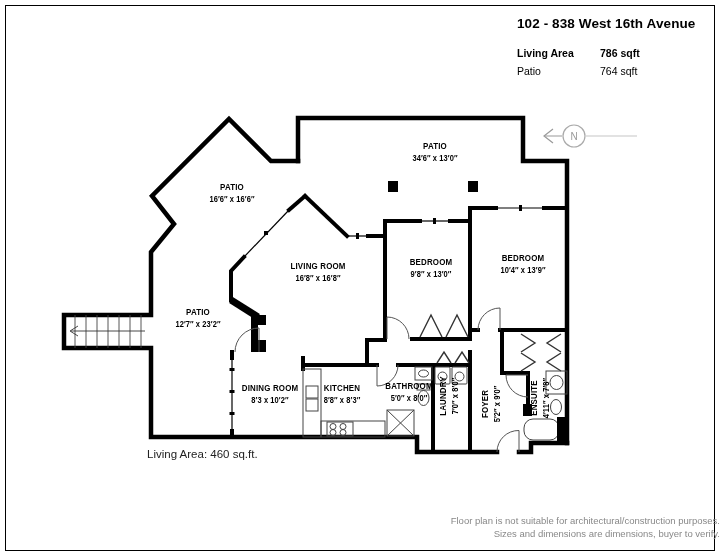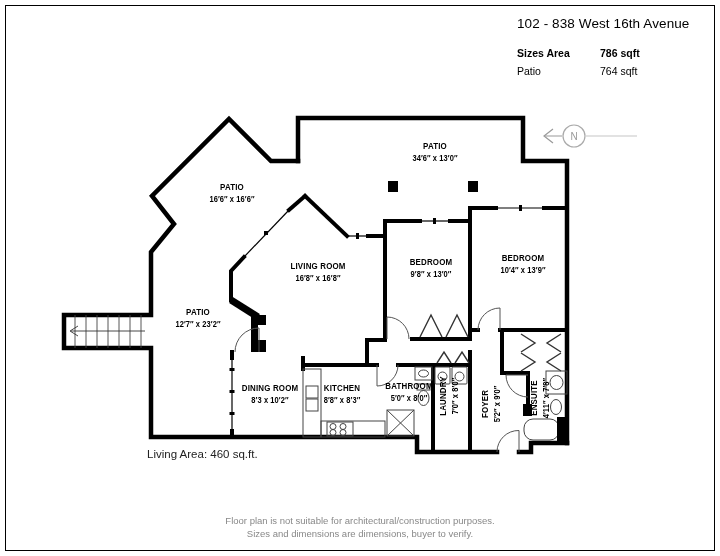--- a/index.html
+++ b/index.html
@@ -2,21 +2,21 @@
 <html><head>
 <meta charset="utf-8">
 <style>
   html,body{margin:0;padding:0;background:#fff;}
   .page{position:relative;width:720px;height:556px;background:#fff;overflow:hidden;
         font-family:"Liberation Sans",sans-serif;color:#000;}
   .frame{position:absolute;left:5px;top:5px;right:5px;bottom:5px;border:1px solid #000;pointer-events:none;}
   svg.plan{position:absolute;left:0;top:0;width:720px;height:556px;}
 
   .header{position:absolute;left:517px;top:16px;width:190px;}
-  .title{font-size:13.5px;font-weight:normal;letter-spacing:0.1px;}
+  .title{font-size:13.5px;font-weight:bold;letter-spacing:0.1px;}
   .city{font-size:11px;margin-top:2px;}
   .stats{margin-top:16px;font-size:10.5px;}
   .stat-row{display:flex;margin-bottom:6px;}
   .stat-row .sl{width:83px;}
   .stat-row.bold{font-weight:bold;}
 
   .rlabel{position:absolute;text-align:center;line-height:1.3;white-space:nowrap;
           transform:translate(-50%,-50%) scaleX(0.88);}
   .rlabel.vlabel{transform:translate(-50%,-50%) rotate(-90deg) scaleX(0.88);}
   .rn{font-size:9px;font-weight:bold;letter-spacing:0.2px;}
@@ -33,21 +33,21 @@
   #lbl-bathroom{left:409px;top:392px;}
   #lbl-laundry{left:449px;top:396px;}
   #lbl-foyer{left:491px;top:404px;}
   #lbl-ensuite{left:540px;top:398px;}
 
   .nlabel{position:absolute;left:574px;top:136px;transform:translate(-50%,-50%);
           font-size:10px;color:#999;}
 
   .area-note{position:absolute;left:147px;top:448px;font-size:11.5px;color:#222;}
 
-  .footer{position:absolute;left:0;top:514px;width:720px;text-align:center;
+  .footer{position:absolute;left:0;top:514px;width:720px;text-align:right;
           font-size:9.5px;line-height:1.4;color:#888;}
 </style>
 </head>
 <body>
 
 <div class="page">
   <div class="frame"></div>
 
   <svg class="plan" viewBox="0 0 720 556" xmlns="http://www.w3.org/2000/svg">
 
@@ -169,21 +169,21 @@
       <path d="M586,136 H637" stroke="#c6c6c6"></path>
       <circle cx="574" cy="136" r="11"></circle>
       <path d="M553,129 L544,136 L553,143" stroke="#999"></path>
     </g>
   </svg>
 
   <div class="header">
     <div class="title">102 - 838 West 16th Avenue</div>
     <div class="stats">
       <div class="stat-row bold">
-        <span class="sl">Sizes Area</span>
+        <span class="sl">Living Area</span>
         <span class="sv">786 sqft</span>
       </div>
       <div class="stat-row">
         <span class="sl">Patio</span>
         <span class="sv">764 sqft</span>
       </div>
     </div>
   </div>
 
   <div class="nlabel">N</div>

